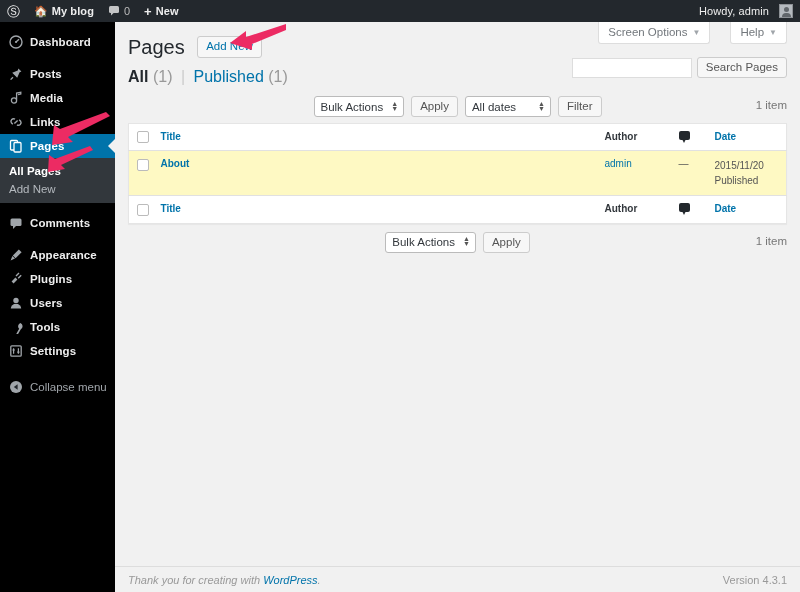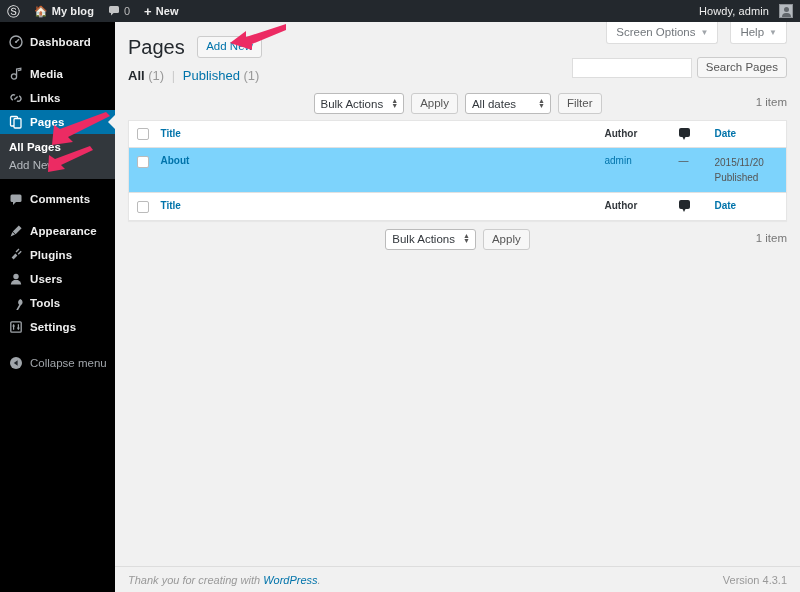--- a/index.html
+++ b/index.html
@@ -92,21 +92,21 @@
   }
 
   
   #content {
     position: absolute; top: 22px; left: 115px;
     width: 685px; height: 570px;
     background: #f1f1f1;
   }
   .screen-meta {
     position: absolute; top: 0; right: 13px;
-    display: flex; gap: 12px;
+    display: flex; gap: 20px;
   }
   .meta-tab {
     background: #fff; border: 1px solid #ddd; border-top: none;
     border-radius: 0 0 3px 3px;
     padding: 4px 9px 5px 9px;
     font-size: 11.5px; color: #72777c;
     display: flex; align-items: center; gap: 5px;
   }
   .caret-dn { font-size: 8px; color: #a0a5aa; }
 
@@ -121,21 +121,21 @@
     display: inline-block; vertical-align: middle;
     margin-left: 8px;
     background: #f7f7f7; border: 1px solid #ccc;
     border-radius: 3px;
     padding: 2px 8px 3px 8px;
     font-size: 11.5px; color: #0073aa;
     line-height: 15px;
   }
 
   .subsubsub {
-    margin: 8px 0 1px 0; font-size: 13px; color: #666;
+    margin: 8px 0 1px 0; font-size: 16px; color: #666;
   }
   .subsubsub a { text-decoration: none; color: #0073aa; }
   .subsubsub .cur { color: #23282d; font-weight: bold; }
   .subsubsub .cnt { color: #999; }
   .subsubsub .divider { color: #ccc; margin: 0 4px; }
 
   .search-box {
     position: absolute; top: 35px; right: 13px;
     display: flex; align-items: center; gap: 5px;
   }
@@ -206,21 +206,21 @@
     width: 12px; height: 12px;
     border: 1px solid #bbb; border-radius: 2px;
     background: #fff; vertical-align: middle;
   }
   .th-link { color: #0073aa; text-decoration: none; }
   .th-plain { color: #32373c; }
   .row-title { color: #0073aa; font-weight: bold; text-decoration: none; }
   .row-author { color: #0073aa; text-decoration: none; }
   .row-dash { color: #555; }
   .row-date { color: #555; line-height: 15px; }
-  tbody tr { background: #7dd3fc; }
+  tbody tr { background: #fef9c3; }
   .bubble {
     display: inline-block; width: 11px; height: 9px;
     background: #23282d; border-radius: 2px;
     position: relative;
   }
   .bubble::after {
     content: ""; position: absolute;
     left: 3px; top: 8px;
     border-style: solid; border-width: 4px 2px 0 2px;
     border-color: #23282d transparent transparent transparent;
@@ -290,20 +290,29 @@
           <circle cx="7" cy="7" r="6" fill="none" stroke="#a0a5aa" stroke-width="1.4"></circle>
           <path d="M7 7 L10 4.2" stroke="#a0a5aa" stroke-width="1.4" fill="none"></path>
           <circle cx="7" cy="7" r="1.1" fill="#a0a5aa"></circle>
         </svg>
     </span>
     <span class="mlabel">Dashboard</span>
   </div>
 
   <div class="sep"></div>
 
+  <div class="menu-item">
+    <span class="micon">
+      <svg width="14" height="14" viewBox="0 0 14 14">
+          <path d="M9.4 1.6 L12.4 4.6 L10.6 5.2 L8.2 10.8 L3.2 5.8 L8.8 3.4 Z" fill="#a0a5aa"></path>
+          <path d="M4 10.2 L1.6 12.6" stroke="#a0a5aa" stroke-width="1.3"></path>
+        </svg>
+    </span>
+    <span class="mlabel">Posts</span>
+  </div>
 
   <div class="menu-item">
     <span class="micon">
       <svg width="14" height="14" viewBox="0 0 14 14">
           <circle cx="5" cy="9.5" r="2.6" fill="none" stroke="#a0a5aa" stroke-width="1.3"></circle>
           <path d="M7.6 8.6 L7.6 2 L11.8 1.2 L11.8 3 L9 3.6" stroke="#a0a5aa" stroke-width="1.3" fill="none"></path>
         </svg>
     </span>
     <span class="mlabel">Media</span>
   </div>

